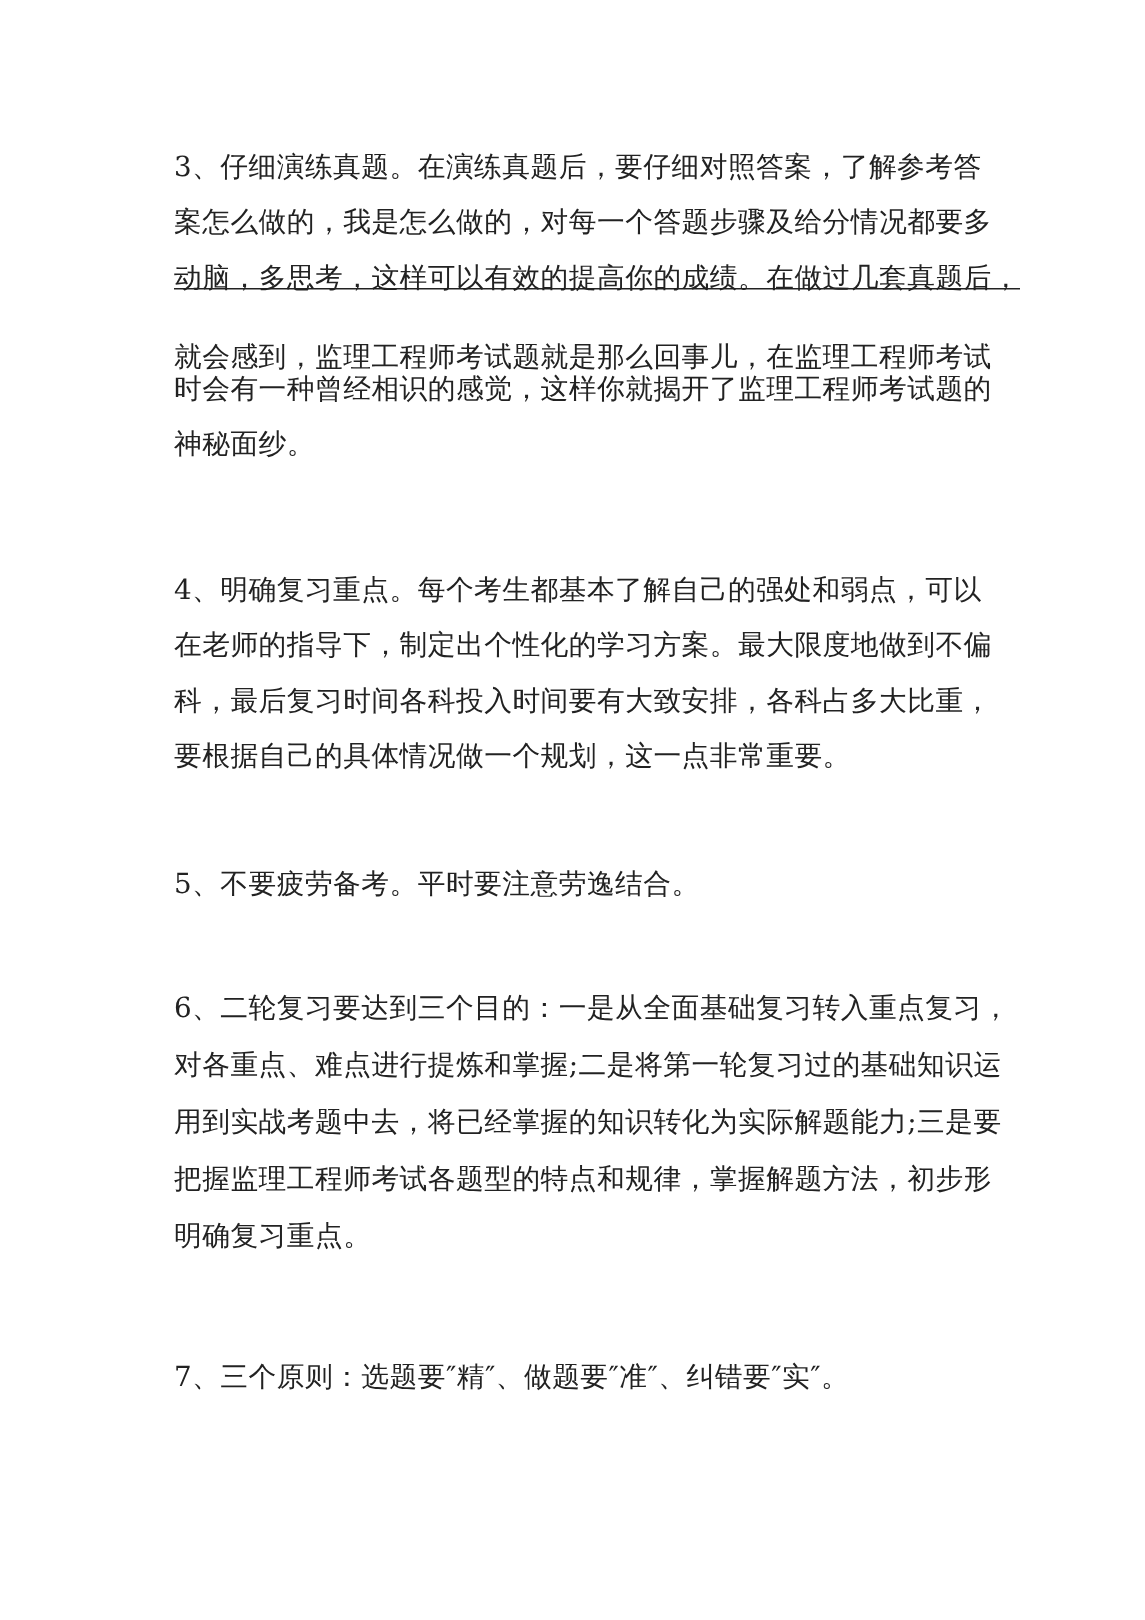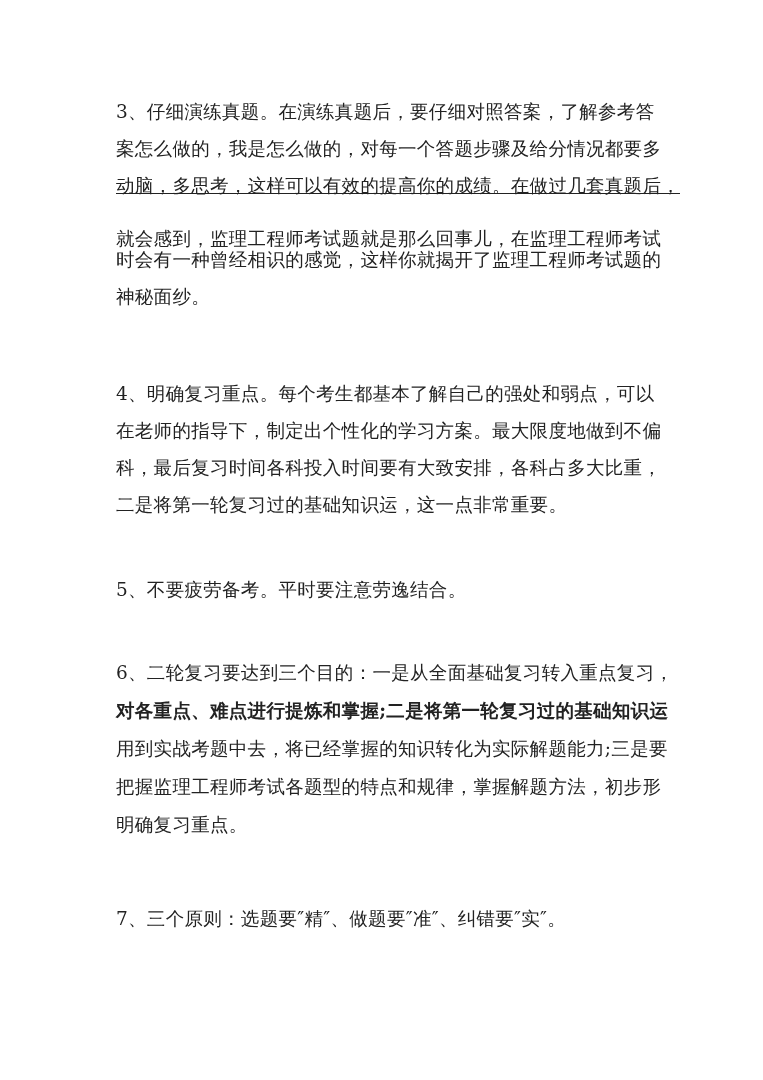--- a/index.html
+++ b/index.html
@@ -20,30 +20,30 @@
     <div class="line" style="top:74px;text-decoration:underline;">动脑，多思考，这样可以有效的提高你的成绩。在做过几套真题后，</div>
     <div class="line" style="top:111px;margin-top:16px;">就会感到，监理工程师考试题就是那么回事儿，在监理工程师考试</div>
     <div class="line" style="top:148px;">时会有一种曾经相识的感觉，这样你就揭开了监理工程师考试题的</div>
     <div class="line" style="top:185px;">神秘面纱。</div>
   </div>
 
   <div class="para" style="top:382px;">
     <div class="line" style="top:0px;">  4、明确复习重点。每个考生都基本了解自己的强处和弱点，可以</div>
     <div class="line" style="top:37px;">在老师的指导下，制定出个性化的学习方案。最大限度地做到不偏</div>
     <div class="line" style="top:74px;">科，最后复习时间各科投入时间要有大致安排，各科占多大比重，</div>
-    <div class="line" style="top:111px;">二是将第一轮复习过的基础知识运，这一点非常重要。</div>
+    <div class="line" style="top:111px;">要根据自己的具体情况做一个规划，这一点非常重要。</div>
   </div>
 
   <div class="para" style="top:578px;">
     <div class="line" style="top:0px;">  5、不要疲劳备考。平时要注意劳逸结合。</div>
   </div>
 
   <div class="para" style="top:661px;">
     <div class="line" style="top:0px;">  6、二轮复习要达到三个目的：一是从全面基础复习转入重点复习，</div>
-    <div class="line" style="top:38px;font-weight:bold;">对各重点、难点进行提炼和掌握;二是将第一轮复习过的基础知识运</div>
+    <div class="line" style="top:38px;">对各重点、难点进行提炼和掌握;二是将第一轮复习过的基础知识运</div>
     <div class="line" style="top:76px;">用到实战考题中去，将已经掌握的知识转化为实际解题能力;三是要</div>
     <div class="line" style="top:114px;">把握监理工程师考试各题型的特点和规律，掌握解题方法，初步形</div>
     <div class="line" style="top:152px;">明确复习重点。</div>
   </div>
 
   <div class="para" style="top:895px;">
     <div class="line" style="top:0px;margin-top:12px;">  7、三个原则：选题要″精″、做题要″准″、纠错要″实″。</div>
   </div>
 
 </div>

